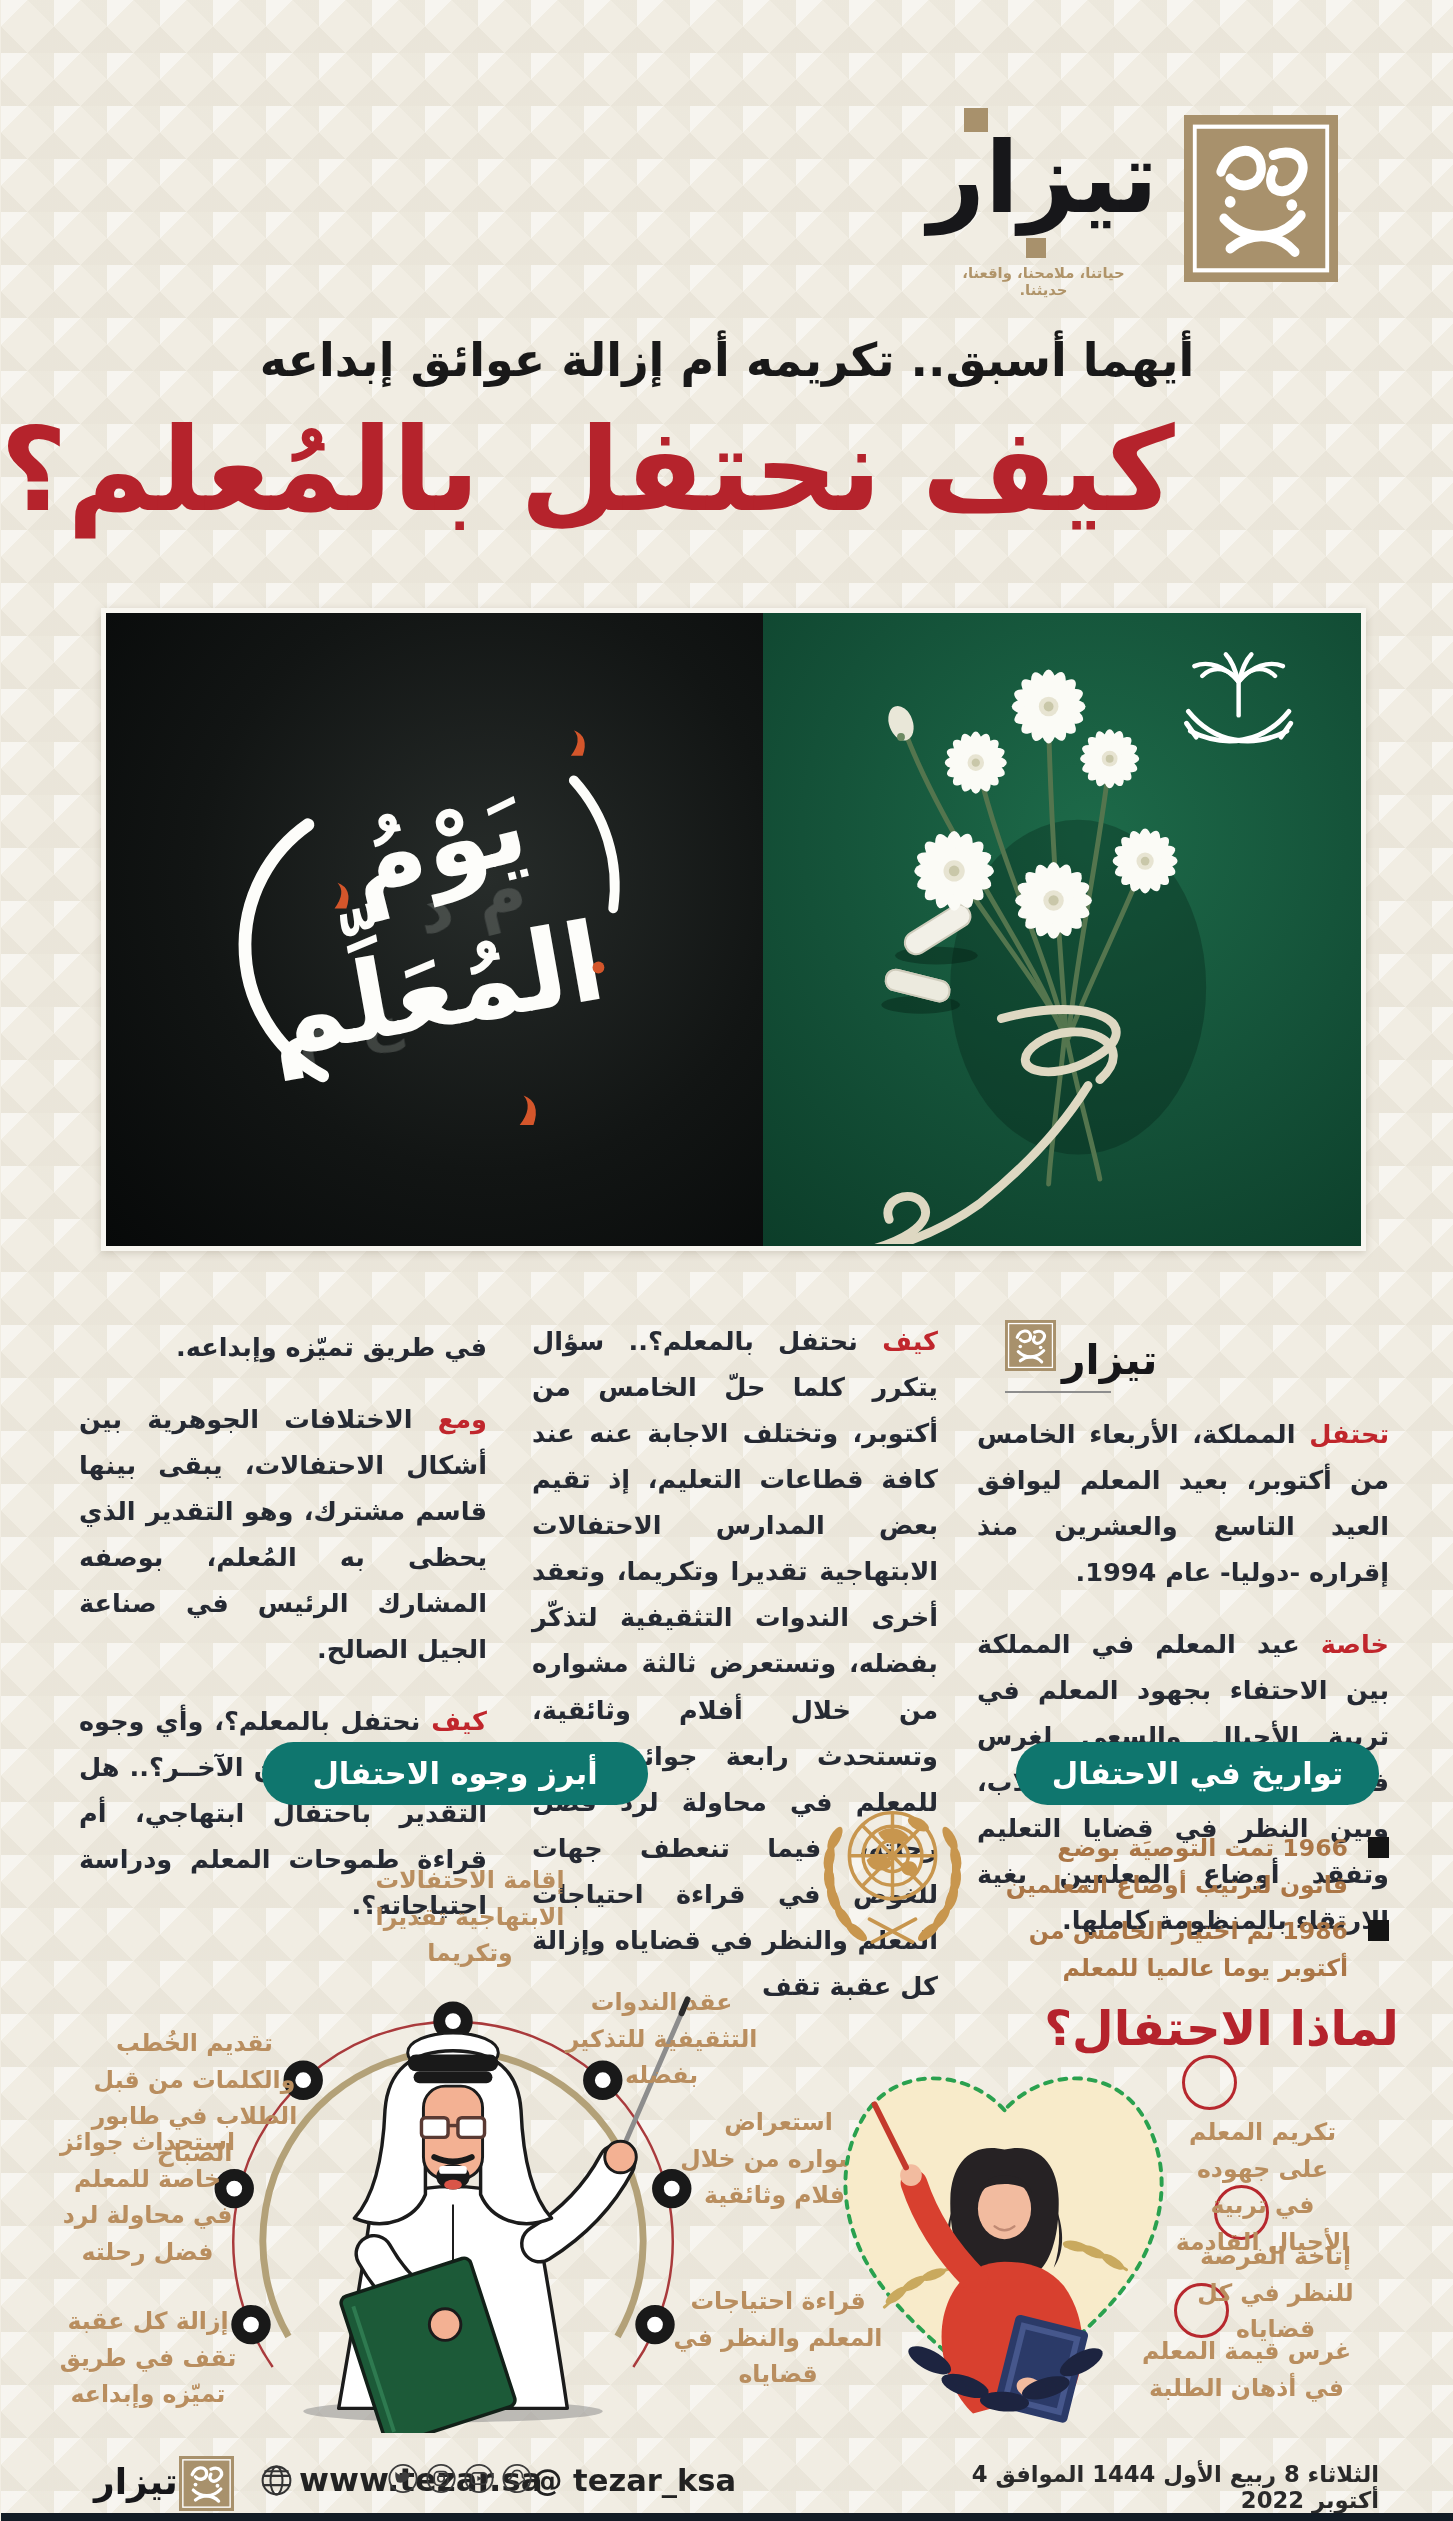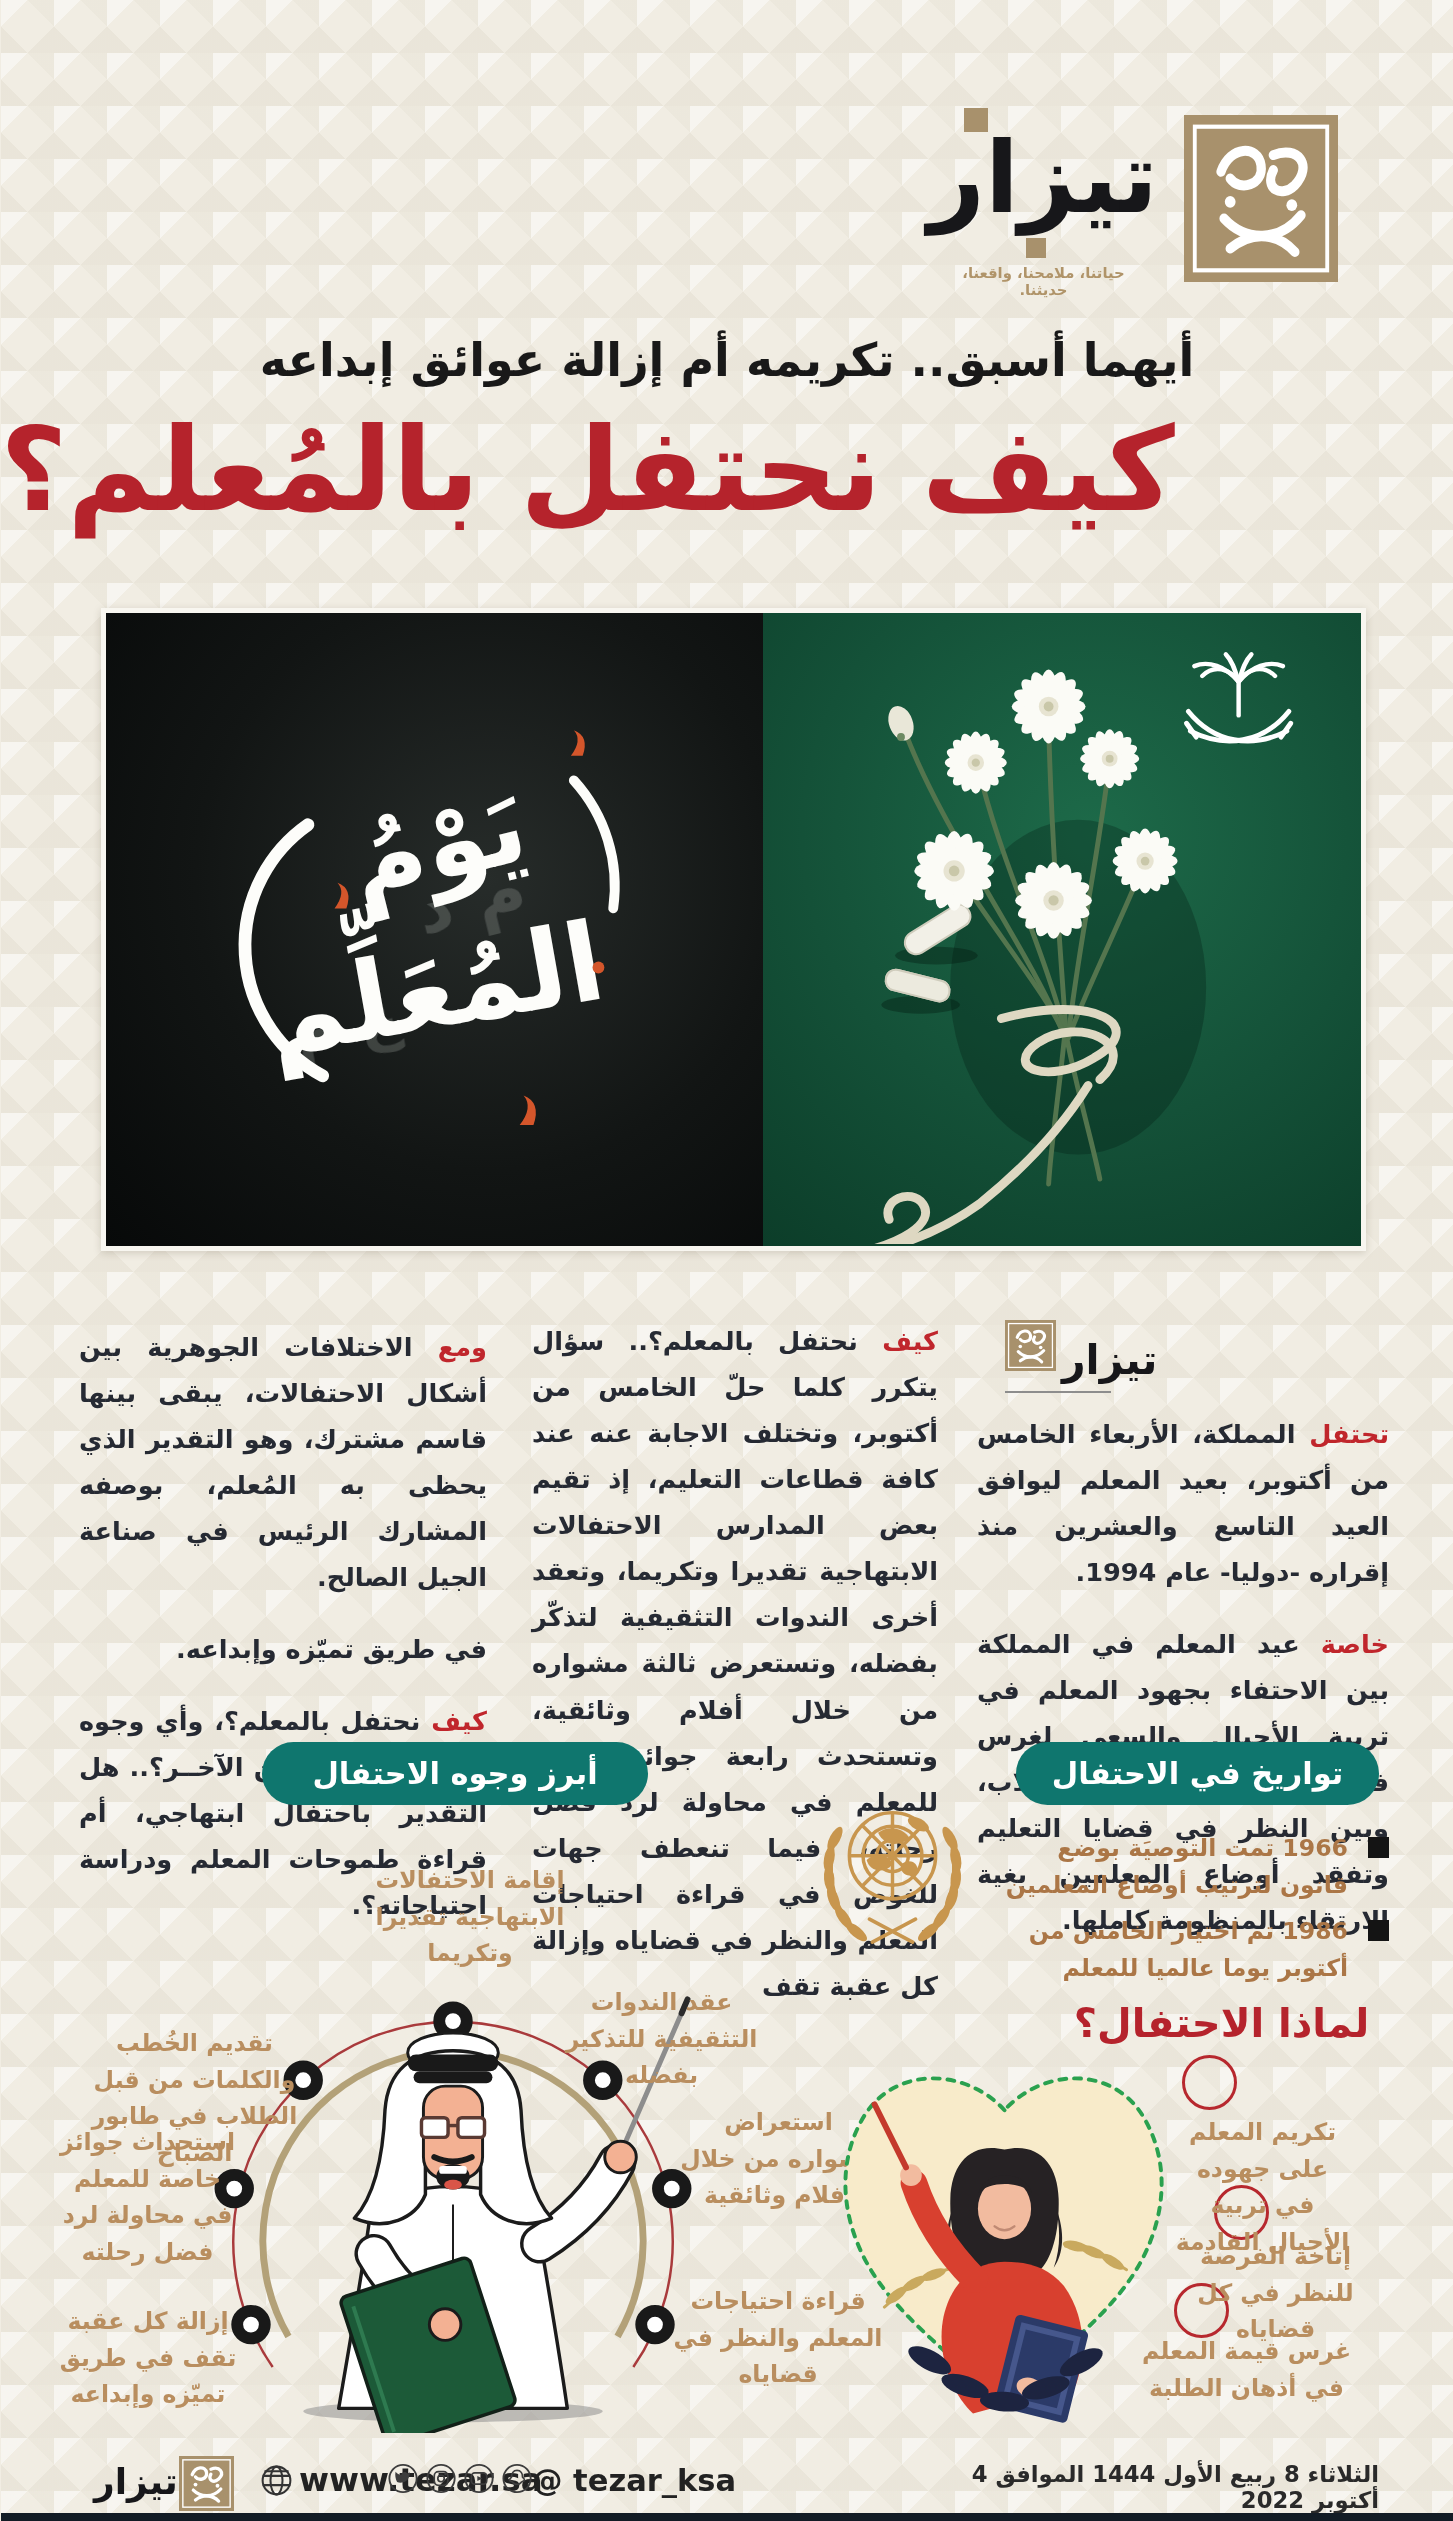--- a/index.html
+++ b/index.html
@@ -54,21 +54,21 @@
   
   .cf{color:#b98e5f;font-size:23.6px;font-weight:800;line-height:1.55;text-align:center;}
   .cf0{left:347px;top:1862px;width:246px;}
   .cf1{left:548px;top:1984px;width:227px;}
   .cf2{left:79px;top:2025px;width:231px;}
   .cf3{left:680px;top:2104px;width:197px;}
   .cf4{left:54px;top:2124px;width:187px;}
   .cf5{left:672px;top:2283px;width:212px;}
   .cf6{left:47px;top:2303px;width:202px;}
   
-  .why-title{left:1044px;top:2000px;width:355px;text-align:center;color:#b5232c;font-size:40px;font-weight:900;}
+  .why-title{left:1044px;top:2000px;width:355px;text-align:center;color:#b5232c;font-size:48px;font-weight:900;}
   .why-item{color:#b98e5f;font-size:23.6px;font-weight:800;line-height:1.55;text-align:center;}
   .wi0{left:1174px;top:2098px;width:177px;margin-top:16px;}
   .wi1{left:1172px;top:2238px;width:207px;}
   .wi2{left:1133px;top:2333px;width:227px;}
   .ring{position:absolute;border:3.4px solid #b7282e;border-radius:50%;width:49px;height:49px;}
   .r0{left:1182px;top:2055px;}
   .r1{left:1214px;top:2185px;}
   .r2{left:1174px;top:2283px;}
   
   .footer-date{right:75px;top:2461px;width:414px;text-align:right;color:#2a2a2a;font-size:22.7px;font-weight:800;}
@@ -221,22 +221,22 @@
   </div>
   <p><span class="lead">تحتفل</span><span> المملكة، الأربعاء الخامس من أكتوبر، بعيد المعلم ليوافق العيد التاسع والعشرين منذ إقراره -دوليا- عام 1994.</span></p>
   <p><span class="lead">خاصة</span><span> عيد المعلم في المملكة بين الاحتفاء بجهود المعلم في تربية الأجيال والسعي لغرس فضل مشواره في أذهان الطلاب، وبين النظر في قضايا التعليم وتفقد أوضاع المعلمين بغية الارتقاء بالمنظومة كاملها.</span></p>
 </div>
 
 <div class="abs col col-mid">
   <p><span class="lead">كيف</span><span> نحتفل بالمعلم؟.. سؤال يتكرر كلما حلّ الخامس من أكتوبر، وتختلف الاجابة عنه عند كافة قطاعات التعليم، إذ تقيم بعض المدارس الاحتفالات الابتهاجية تقديرا وتكريما، وتعقد أخرى الندوات التثقيفية لتذكّر بفضله، وتستعرض ثالثة مشواره من خلال أفلام وثائقية، وتستحدث رابعة جوائز خاصة للمعلم في محاولة لرد فضل رحلته، فيما تنعطف جهات للغوص في قراءة احتياجات المعلم والنظر في قضاياه وإزالة كل عقبة تقف</span></p>
 </div>
 
 <div class="abs col col-left">
+  <p><span>في طريق تميّزه وإبداعه.</span></p>
   <p><span class="lead">ومع</span><span> الاختلافات الجوهرية بين أشكال الاحتفالات، يبقى بينها قاسم مشترك، وهو التقدير الذي يحظى به المُعلم، بوصفه المشارك الرئيس في صناعة الجيل الصالح.</span></p>
-  <p><span>في طريق تميّزه وإبداعه.</span></p>
   <p><span class="lead">كيف</span><span> نحتفل بالمعلم؟، وأي وجوه الاحتفال أسبق من الآخــر؟.. هل التقدير باحتفال ابتهاجي، أم قراءة طموحات المعلم ودراسة احتياجاته؟.</span></p>
 </div>
 
 <div class="abs badge badge-faces">أبرز وجوه الاحتفال</div>
 <div class="abs badge badge-dates">تواريخ في الاحتفال</div>
 
 <div class="abs dates-list">
   <div class="date-item">
     <span class="sq-bullet"></span>
     <span>1966 تمت التوصيَة بوضع قانون لترتيب أوضاع المعلمين</span>

